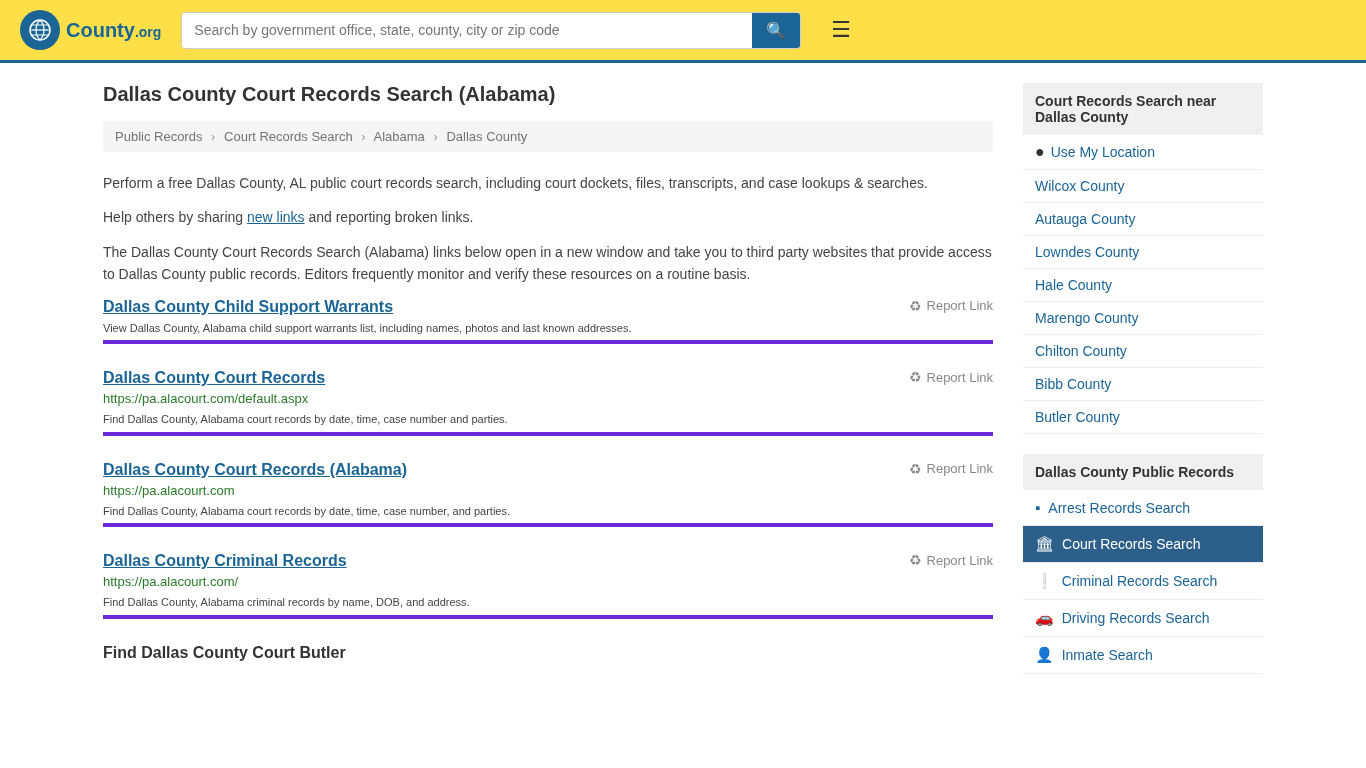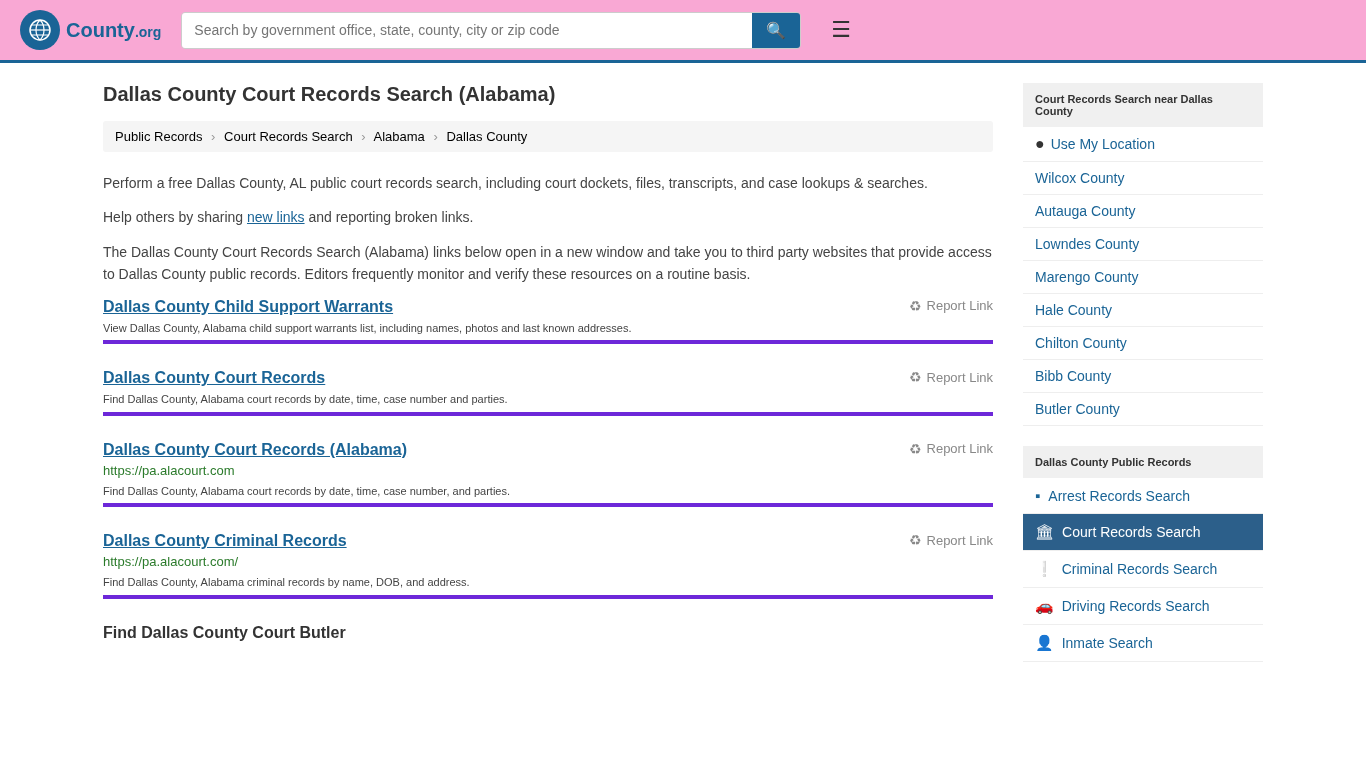--- a/index.html
+++ b/index.html
@@ -1,20 +1,20 @@
 <!DOCTYPE html>
 <html><head>
   <meta charset="utf-8">
   <style>
     * { box-sizing: border-box; margin: 0; padding: 0; }
     body { font-family: Arial, sans-serif; font-size: 14px; color: #333; background: #fff; }
 
     
     .header {
-      background: #f9a8d4;
+      background: #fde047;
       border-bottom: 3px solid #1a6496;
       padding: 10px 20px;
       display: flex;
       align-items: center;
       gap: 20px;
     }
     .logo-area {
       display: flex;
       align-items: center;
       gap: 6px;
@@ -102,21 +102,21 @@
     
     .breadcrumb {
       background: #f5f5f5;
       padding: 8px 12px;
       border-radius: 3px;
       margin-bottom: 20px;
       font-size: 13px;
       color: #666;
     }
     .breadcrumb a {
-      color: #000000;
+      color: #737373;
       text-decoration: none;
     }
     .breadcrumb span { margin: 0 5px; color: #999; }
 
     
     .desc-text {
       margin-bottom: 12px;
       line-height: 1.6;
       color: #444;
       font-size: 14px;
@@ -177,21 +177,21 @@
       margin-top: 10px;
     }
 
     
     .sidebar-section {
       margin-bottom: 20px;
     }
     .sidebar-section-title {
       background: #f0f0f0;
       padding: 10px 12px;
-      font-size: 11px;
+      font-size: 14px;
       font-weight: bold;
       color: #333;
       margin-bottom: 0;
     }
     .sidebar-list {
       list-style: none;
       padding: 0;
     }
     .sidebar-list li {
       border-bottom: 1px solid #eee;
@@ -309,20 +309,21 @@
     <div class="record-desc">View Dallas County, Alabama child support warrants list, including names, photos and last known addresses.</div>
   </div>
         <div class="record-item">
     <div class="record-header">
       <a class="record-title" href="#">Dallas County Court Records</a>
       <div class="report-link">
         <span class="report-link-icon">♻</span>
         <span>Report Link</span>
       </div>
     </div>
+    <div class="record-url">https://pa.alacourt.com/default.aspx</div>
     <div class="record-desc">Find Dallas County, Alabama court records by date, time, case number and parties.</div>
   </div>
         <div class="record-item">
     <div class="record-header">
       <a class="record-title" href="#">Dallas County Court Records (Alabama)</a>
       <div class="report-link">
         <span class="report-link-icon">♻</span>
         <span>Report Link</span>
       </div>
     </div>
@@ -358,24 +359,24 @@
           <li>
             <a href="#">Wilcox County</a>
           </li>
           <li>
             <a href="#">Autauga County</a>
           </li>
           <li>
             <a href="#">Lowndes County</a>
           </li>
           <li>
+            <a href="#">Hale County</a>
+          </li>
+          <li>
             <a href="#">Marengo County</a>
-          </li>
-          <li>
-            <a href="#">Hale County</a>
           </li>
           <li>
             <a href="#">Chilton County</a>
           </li>
           <li>
             <a href="#">Bibb County</a>
           </li>
           <li>
             <a href="#">Butler County</a>
           </li>

